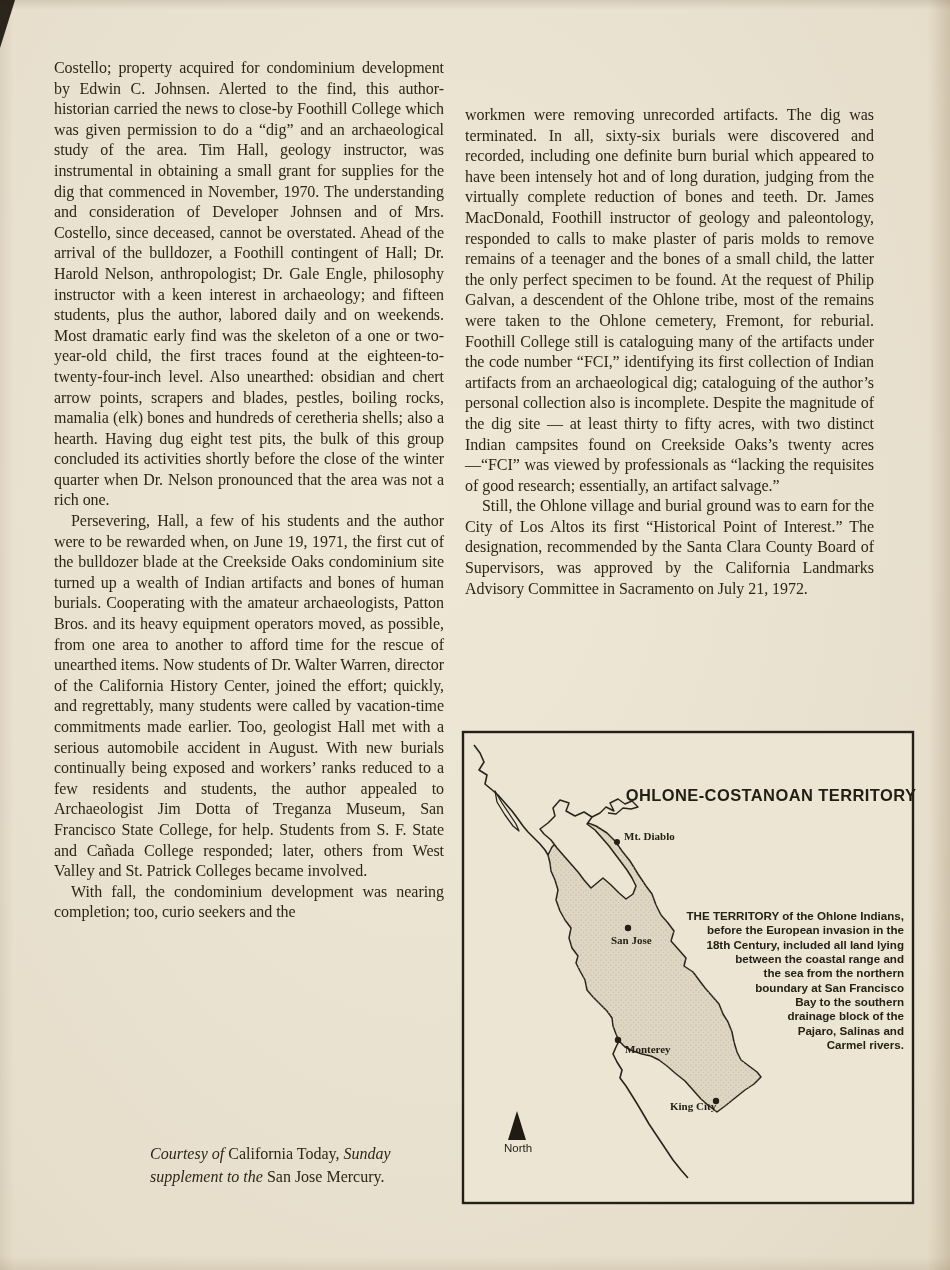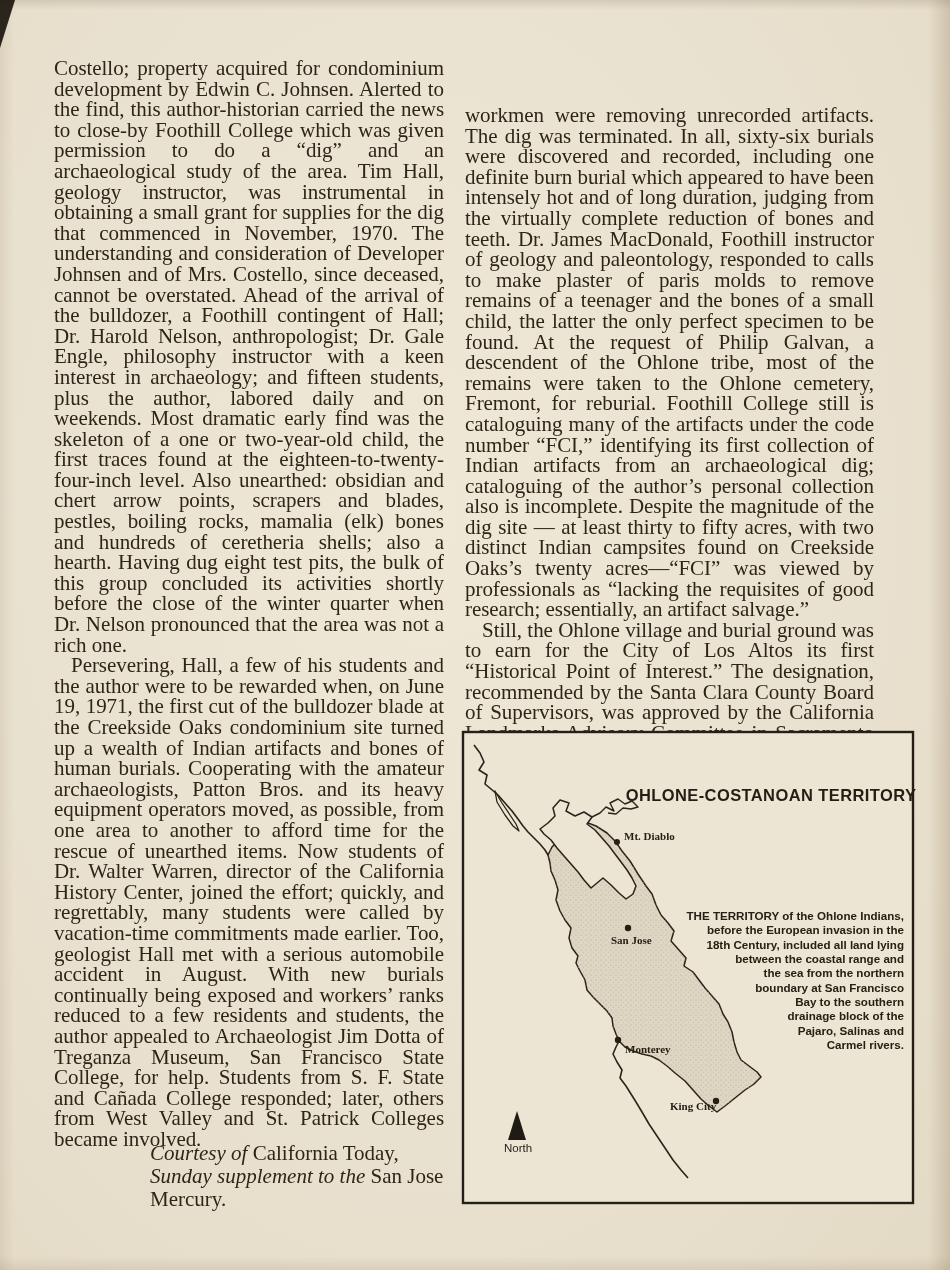--- a/index.html
+++ b/index.html
@@ -15,48 +15,49 @@
     font-family:"Liberation Serif","DejaVu Serif",serif;
     color:#2e2519;
   }
   .corner-mark{
     position:absolute;left:0;top:0;width:0;height:0;
     border-top:48px solid #1b160f;border-right:15px solid transparent;
     opacity:.92;
   }
   .col{
     position:absolute;top:58px;
-    font-size:21px;line-height:20.6px;text-align:justify;
+    font-size:16px;line-height:20.6px;text-align:justify;
     hyphens:auto;-webkit-hyphens:auto;
     letter-spacing:-0.05px;
   }
   .col-left{left:54px;width:390px;}
   .col-right{left:465px;width:409px;margin-top:47px;}
   .col p{margin:0;}
   .col p.indent{text-indent:17px;}
   .caption{
     position:absolute;left:150px;top:1142px;width:300px;
-    font-size:21px;line-height:23px;color:#2e2519;font-family:Liberation Serif, serif;
+    font-size:16px;line-height:23px;color:#2e2519;font-family:Liberation Serif, serif;
   }
   .caption .it{font-style:italic;}
   .mapbox{position:absolute;left:460px;top:729px;width:456px;height:477px;}
   .mapbox svg{display:block;width:456px;height:477px;}
   .map-title{font-family:"Liberation Sans","DejaVu Sans",sans-serif;font-weight:bold;font-size:16.5px;letter-spacing:.4px;fill:#231d14;}
   .map-desc{font-family:"Liberation Sans","DejaVu Sans",sans-serif;font-weight:bold;font-size:11.6px;fill:#262015;}
   .map-city{font-family:"Liberation Serif","DejaVu Serif",serif;font-weight:bold;font-size:11px;fill:#241e14;}
   .map-north{font-family:"Liberation Sans","DejaVu Sans",sans-serif;font-size:11.5px;fill:#241e14;}
 </style>
 </head>
 <body>
 
 <div class="corner-mark"></div>
 
 <div class="col col-left">
   <p>Costello; property acquired for condominium development by Edwin C. Johnsen. Alerted to the find, this author-historian carried the news to close-by Foothill College which was given permission to do a “dig” and an archaeological study of the area. Tim Hall, geology instructor, was instrumental in obtaining a small grant for supplies for the dig that commenced in November, 1970. The understanding and consideration of Developer Johnsen and of Mrs. Costello, since deceased, cannot be overstated. Ahead of the arrival of the bulldozer, a Foothill contingent of Hall; Dr. Harold Nelson, anthropologist; Dr. Gale Engle, philosophy instructor with a keen interest in archaeology; and fifteen students, plus the author, labored daily and on weekends. Most dramatic early find was the skeleton of a one or two-year-old child, the first traces found at the eighteen-to-twenty-four-inch level. Also unearthed: obsidian and chert arrow points, scrapers and blades, pestles, boiling rocks, mamalia (elk) bones and hundreds of ceretheria shells; also a hearth. Having dug eight test pits, the bulk of this group concluded its activities shortly before the close of the winter quarter when Dr. Nelson pronounced that the area was not a rich one.</p>
   <p class="indent">Persevering, Hall, a few of his students and the author were to be rewarded when, on June 19, 1971, the first cut of the bulldozer blade at the Creekside Oaks condominium site turned up a wealth of Indian artifacts and bones of human burials. Cooperating with the amateur archaeologists, Patton Bros. and its heavy equipment operators moved, as possible, from one area to another to afford time for the rescue of unearthed items. Now students of Dr. Walter Warren, director of the California History Center, joined the effort; quickly, and regrettably, many students were called by vacation-time commitments made earlier. Too, geologist Hall met with a serious automobile accident in August. With new burials continually being exposed and workers’ ranks reduced to a few residents and students, the author appealed to Archaeologist Jim Dotta of Treganza Museum, San Francisco State College, for help. Students from S. F. State and Cañada College responded; later, others from West Valley and St. Patrick Colleges became involved.</p>
+  <p class="indent">With fall, the condominium development was nearing completion; too, curio seekers and the</p>
 </div>
 
 <div class="col col-right">
   <p>workmen were removing unrecorded artifacts. The dig was terminated. In all, sixty-six burials were discovered and recorded, including one definite burn burial which appeared to have been intensely hot and of long duration, judging from the virtually complete reduction of bones and teeth. Dr. James MacDonald, Foothill instructor of geology and paleontology, responded to calls to make plaster of paris molds to remove remains of a teenager and the bones of a small child, the latter the only perfect specimen to be found. At the request of Philip Galvan, a descendent of the Ohlone tribe, most of the remains were taken to the Ohlone cemetery, Fremont, for reburial. Foothill College still is cataloguing many of the artifacts under the code number “FCI,” identifying its first collection of Indian artifacts from an archaeological dig; cataloguing of the author’s personal collection also is incomplete. Despite the magnitude of the dig site — at least thirty to fifty acres, with two distinct Indian campsites found on Creekside Oaks’s twenty acres—“FCI” was viewed by professionals as “lacking the requisites of good research; essentially, an artifact salvage.”</p>
   <p class="indent">Still, the Ohlone village and burial ground was to earn for the City of Los Altos its first “Historical Point of Interest.” The designation, recommended by the Santa Clara County Board of Supervisors, was approved by the California Landmarks Advisory Committee in Sacramento on July 21, 1972.</p>
 </div>
 
 <div class="caption"><span class="it">Courtesy of </span><span>California Today, </span><span class="it">Sunday supplement to the </span><span>San Jose Mercury.</span></div>
 
 <div class="mapbox">

